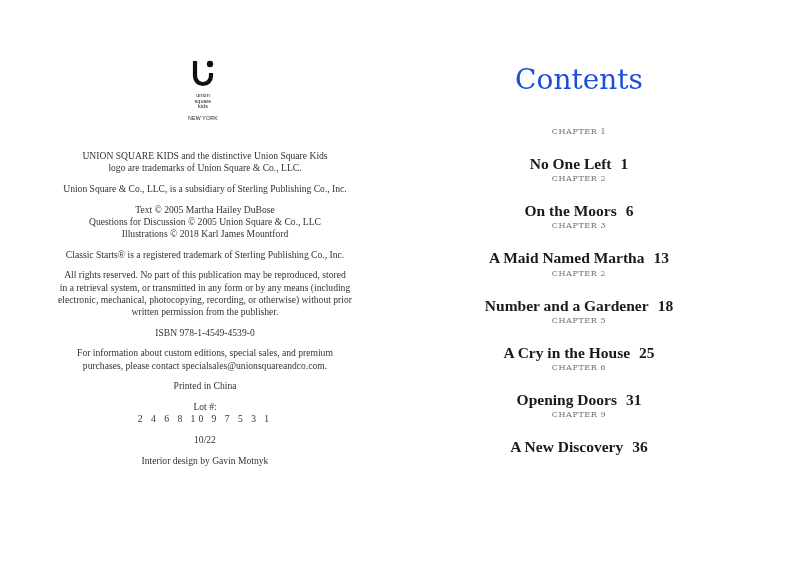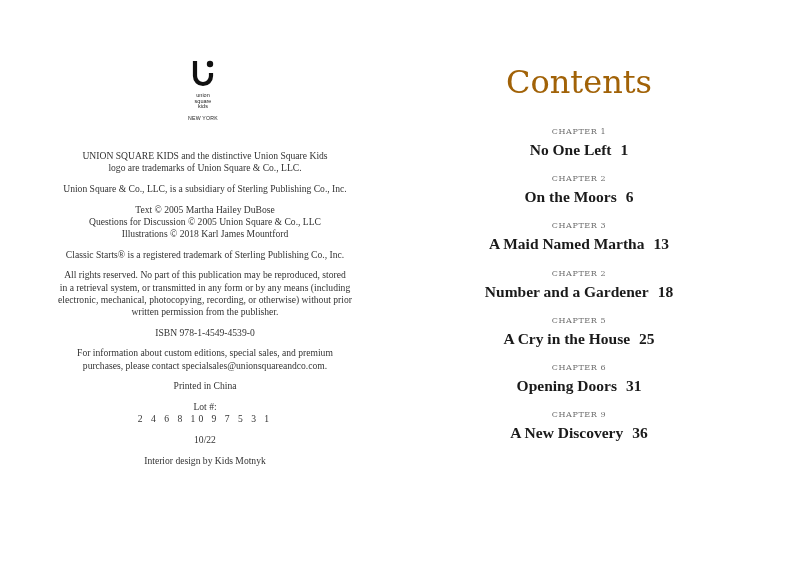--- a/index.html
+++ b/index.html
@@ -88,21 +88,21 @@
       letter-spacing: 0.6px;
       color: #6e6e6e;
       line-height: 12px;
     }
     .toc-title {
       font-family: "Liberation Serif", serif;
       font-size: 15.5px;
       font-weight: bold;
       color: #1a1a1a;
       line-height: 20px;
-      margin-top: 2px;
+      margin-top: 16px;
     }
     .toc-page {
       margin-left: 9px;
     }
   </style>
 </head>
 <body>
 
 <div class="spread">
 
@@ -144,29 +144,29 @@
       <p>
         <span>For information about custom editions, special sales, and premium</span><br>
         <span>purchases, please contact specialsales@unionsquareandco.com.</span>
       </p>
       <p>Printed in China</p>
       <p>
         <span>Lot #:</span><br>
         <span class="lot-numbers">2 4 6 8 10 9 7 5 3 1</span>
       </p>
       <p>10/22</p>
-      <p>Interior design by Kids Motnyk</p>
+      <p>Interior design by Gavin Motnyk</p>
     </div>
   </div>
 
   <div class="page right-page">
   </div>
 </div>
 
-<div class="contents-title" style="position:absolute; left:455px; width:248px; top:63px; text-align:center; font-family:'DejaVu Serif', serif; font-size:32px; color:#a16207;">Contents</div>
+<div class="contents-title" style="position:absolute; left:455px; width:248px; top:63px; text-align:center; font-family:'DejaVu Serif', serif; font-size:28px; color:#1d4ed8;">Contents</div>
 
 <div class="toc">
   <div class="toc-entry">
     <div class="toc-chapter">CHAPTER 1</div>
     <div class="toc-title"><span>No One Left</span><span class="toc-page">1</span></div>
   </div>
   <div class="toc-entry">
     <div class="toc-chapter">CHAPTER 2</div>
     <div class="toc-title"><span>On the Moors</span><span class="toc-page">6</span></div>
   </div>

